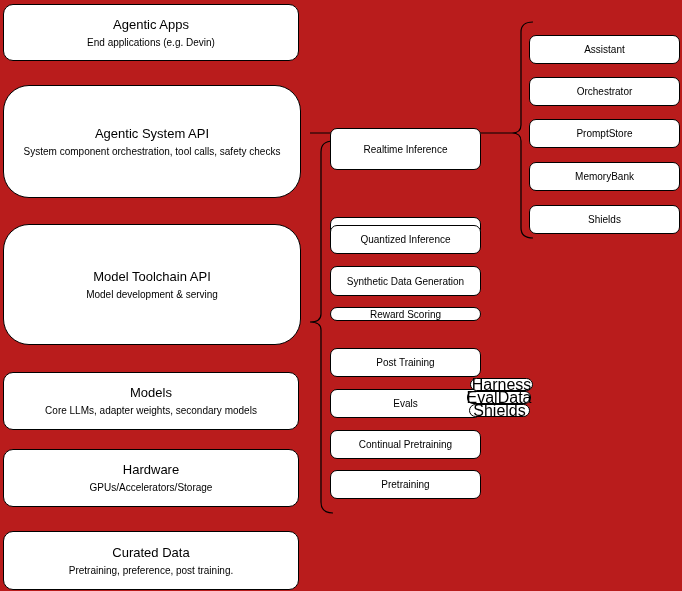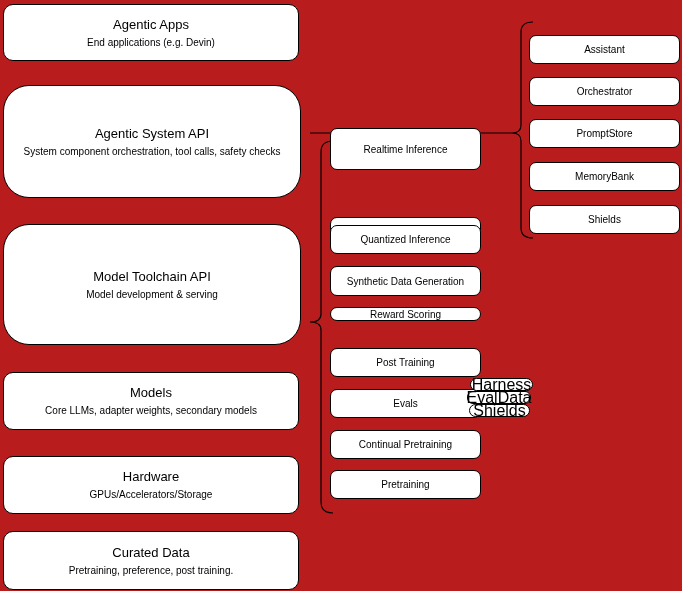--- a/index.html
+++ b/index.html
@@ -78,21 +78,21 @@
   <div class="node left-box big" style="left:3px; top:224px; width:298px; height:121px;">
     <span class="title">Model Toolchain API</span>
     <span class="subtitle">Model development &amp; serving</span>
   </div>
 
   <div class="node left-box" style="left:3px; top:372px; width:296px; height:58px;">
     <span class="title">Models</span>
     <span class="subtitle">Core LLMs, adapter weights, secondary models</span>
   </div>
 
-  <div class="node left-box" style="left:3px; top:449px; width:296px; height:58px;margin-top:7px;">
+  <div class="node left-box" style="left:3px; top:449px; width:296px; height:58px;">
     <span class="title">Hardware</span>
     <span class="subtitle">GPUs/Accelerators/Storage</span>
   </div>
 
   <div class="node left-box" style="left:3px; top:531px; width:296px; height:59px;">
     <span class="title">Curated Data</span>
     <span class="subtitle">Pretraining, preference, post training.</span>
   </div>
 
   <div class="node mid-box" style="left:330px; top:128px; width:151px; height:42px;">Realtime Inference</div>

